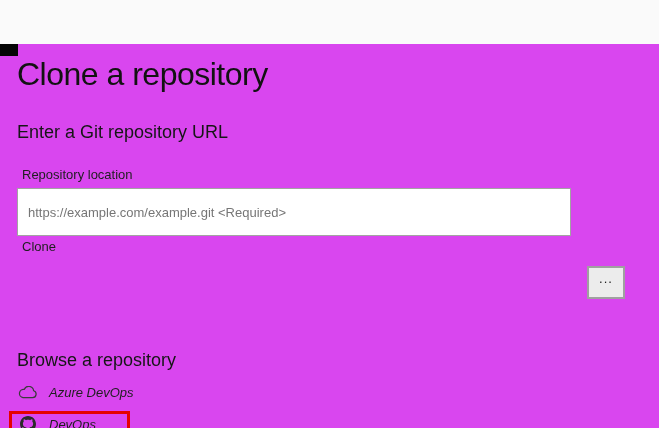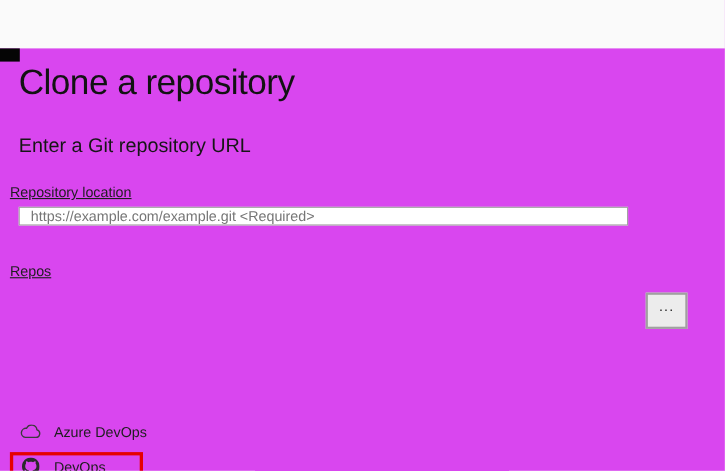--- a/index.html
+++ b/index.html
@@ -37,33 +37,32 @@
     left: 17px;
     font-size: 18px;
     font-weight: 400;
     color: #161616;
     white-space: nowrap;
   }
   .heading-url { top: 78px; }
   .heading-browse { top: 306px; }
   .field-label {
     position: absolute;
-    left: 9px;
+    left: 22px;
     font-size: 13px;
     color: #1e1e1e;
     white-space: nowrap;
-    text-decoration: underline;
   }
   .label-repo { top: 123px; }
   .label-path { top: 195px; }
   .text-input {
     position: absolute;
     left: 17px;
     width: 554px;
-    height: 17px;
+    height: 48px;
     border: 1px solid #a3a3a3;
     background: #ffffff;
     font-family: "Liberation Sans", "DejaVu Sans", sans-serif;
     font-size: 13px;
     color: #1b1b1b;
     padding: 0 10px;
     outline: none;
     border-radius: 0;
   }
   .text-input::placeholder { color: #767676; opacity: 1; }
@@ -84,20 +83,21 @@
     cursor: pointer;
   }
   .provider-row {
     position: absolute;
     left: 17px;
     height: 22px;
     display: flex;
     align-items: center;
     gap: 10px;
     cursor: pointer;
+    font-style: italic;
   }
   .row-azure { top: 337px; }
   .row-github { top: 369px; }
   .provider-icon {
     width: 22px;
     display: inline-flex;
     justify-content: center;
     align-items: center;
   }
   .provider-label {
@@ -121,25 +121,26 @@
   <div class="corner-artifact"></div>
 
   <div class="page-title">Clone a repository</div>
 
   <div class="section-heading heading-url">Enter a Git repository URL</div>
 
   <div class="field-label label-repo">Repository location</div>
 
   <input class="text-input input-repo" type="text" placeholder="https://example.com/example.git &lt;Required&gt;" style="">
 
-  <div class="field-label label-path">Repos</div>
+  <div class="field-label label-path">Clone</div>
 
 
   <button class="browse-button">...</button>
 
+  <div class="section-heading heading-browse">Browse a repository</div>
 
   <div class="provider-row row-azure">
     <span class="provider-icon">
       <svg width="20" height="13" viewBox="0 0 20 13" fill="none">
         <path d="M5.0 11.6 h9.6 a3.5 3.5 0 0 0 1.0 -6.85 A4.9 4.9 0 0 0 6.2 3.4 A3.95 3.95 0 0 0 5.0 11.6 z" stroke="#3b3b3b" stroke-width="1.25" fill="none" stroke-linejoin="round"></path>
       </svg>
     </span>
     <span class="provider-label">Azure DevOps</span>
   </div>
 

